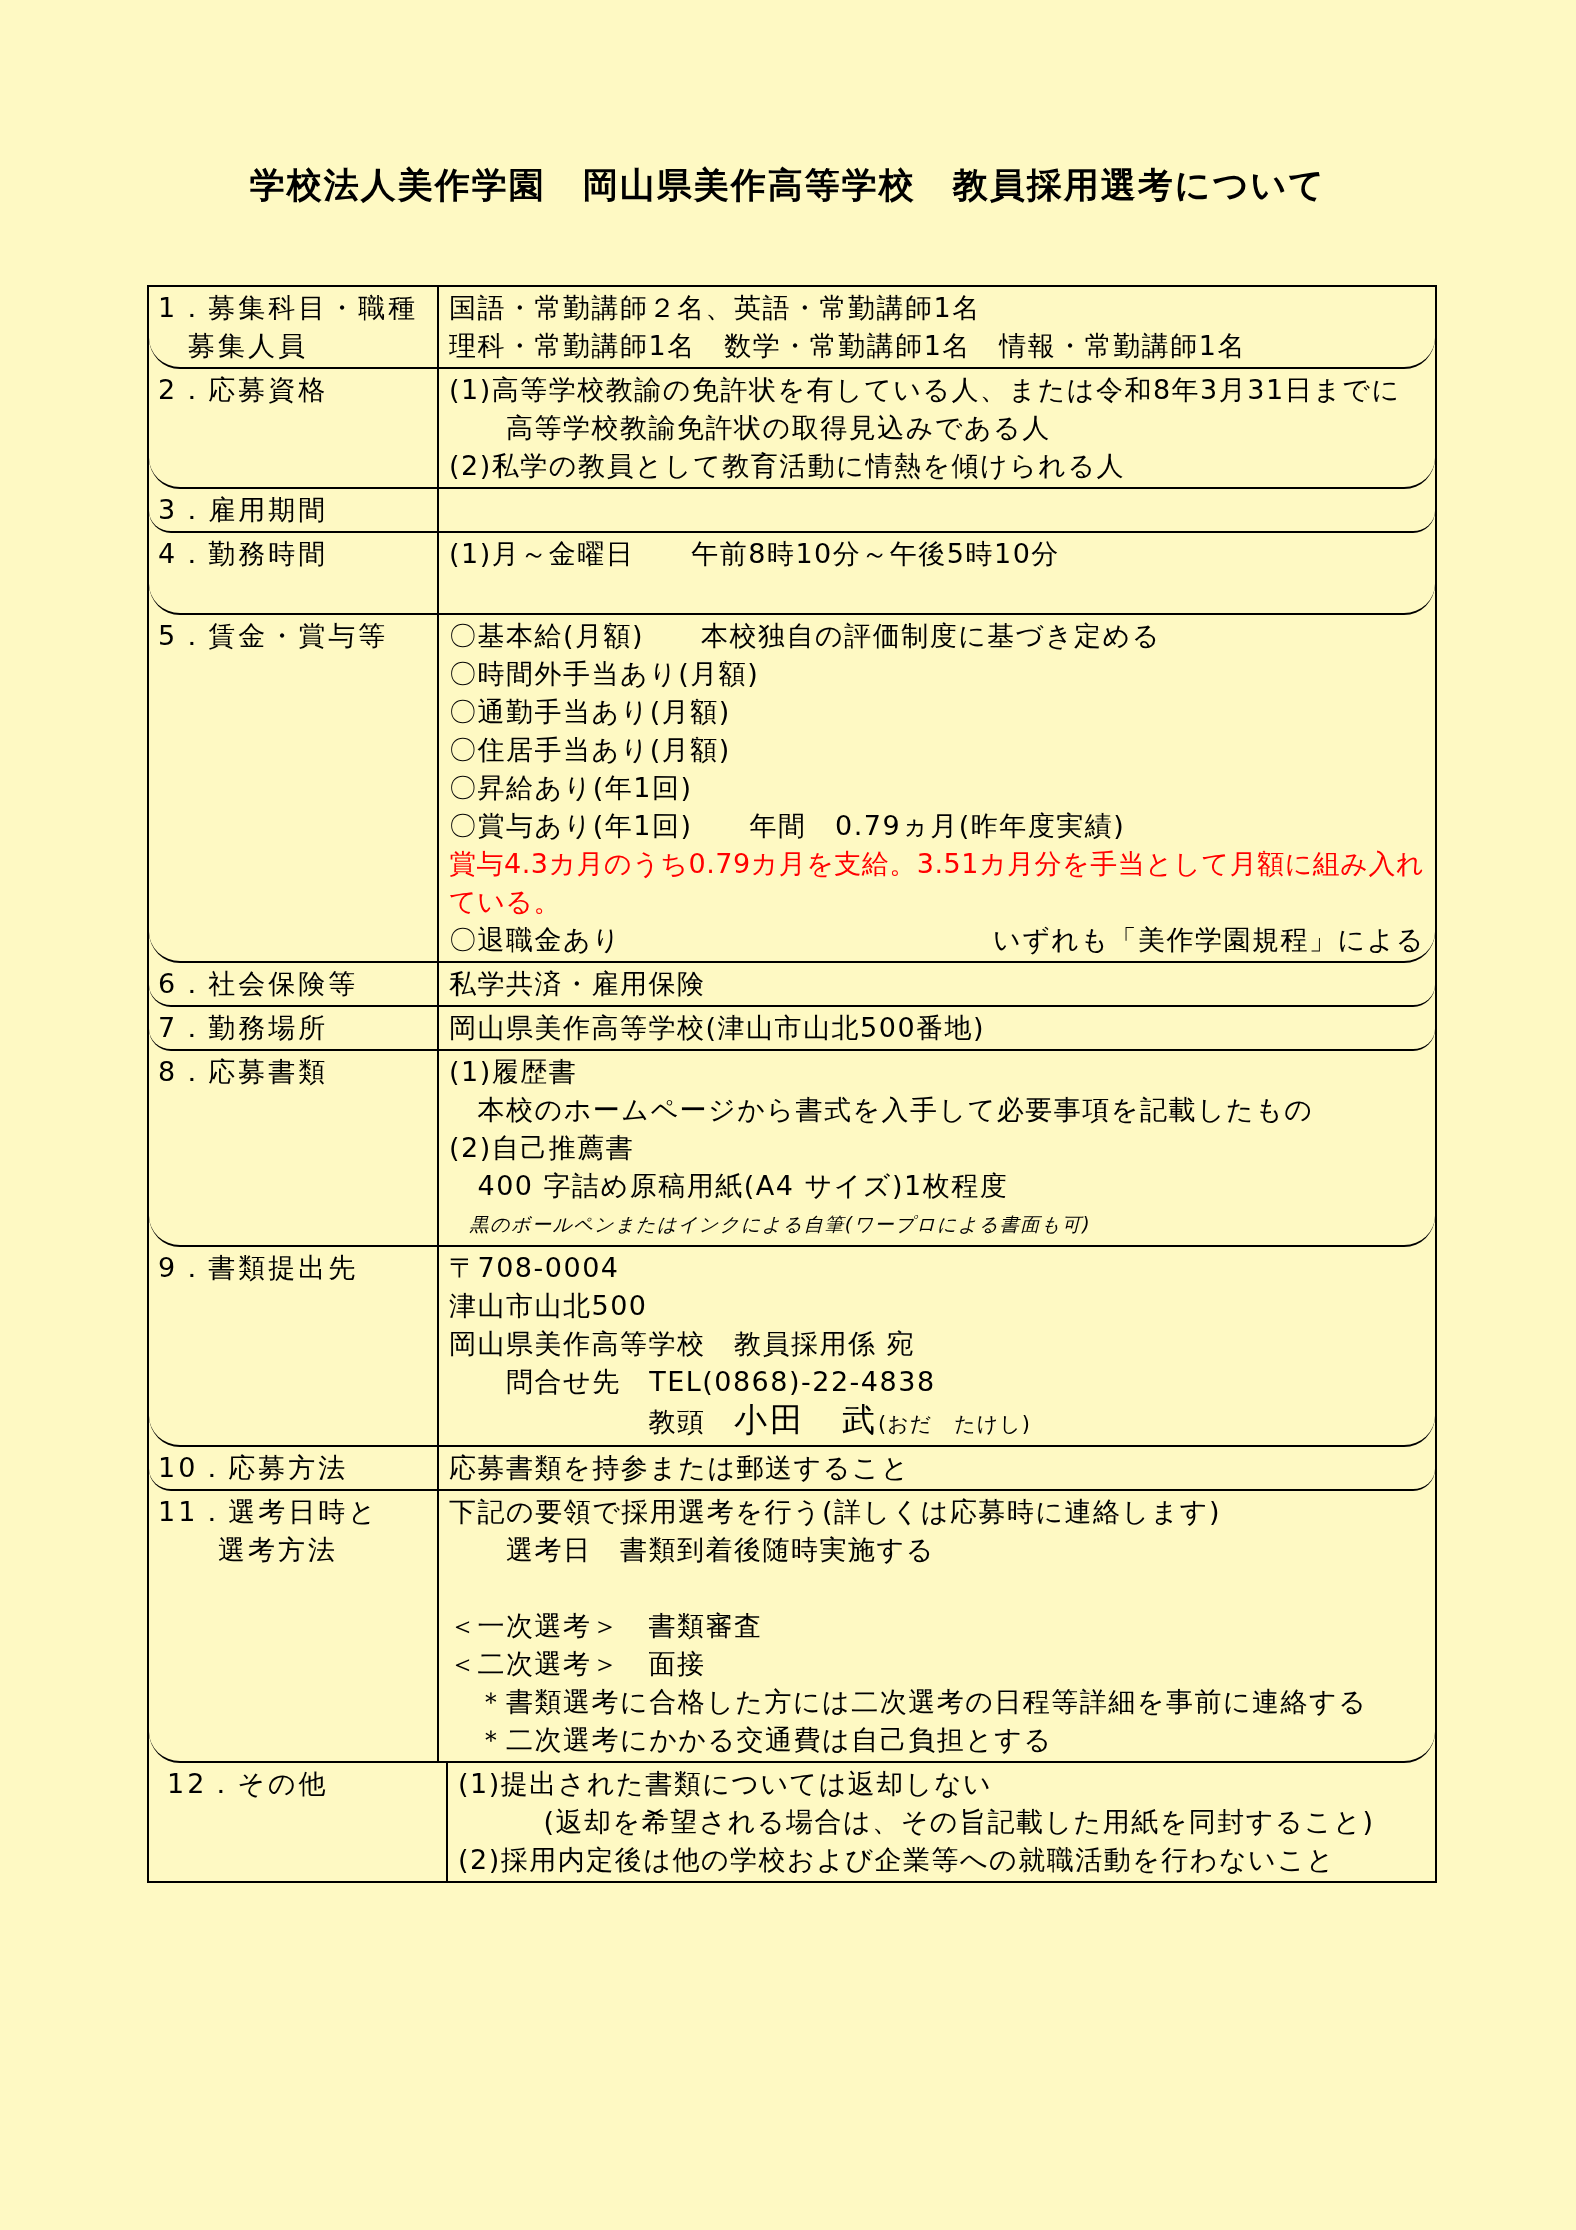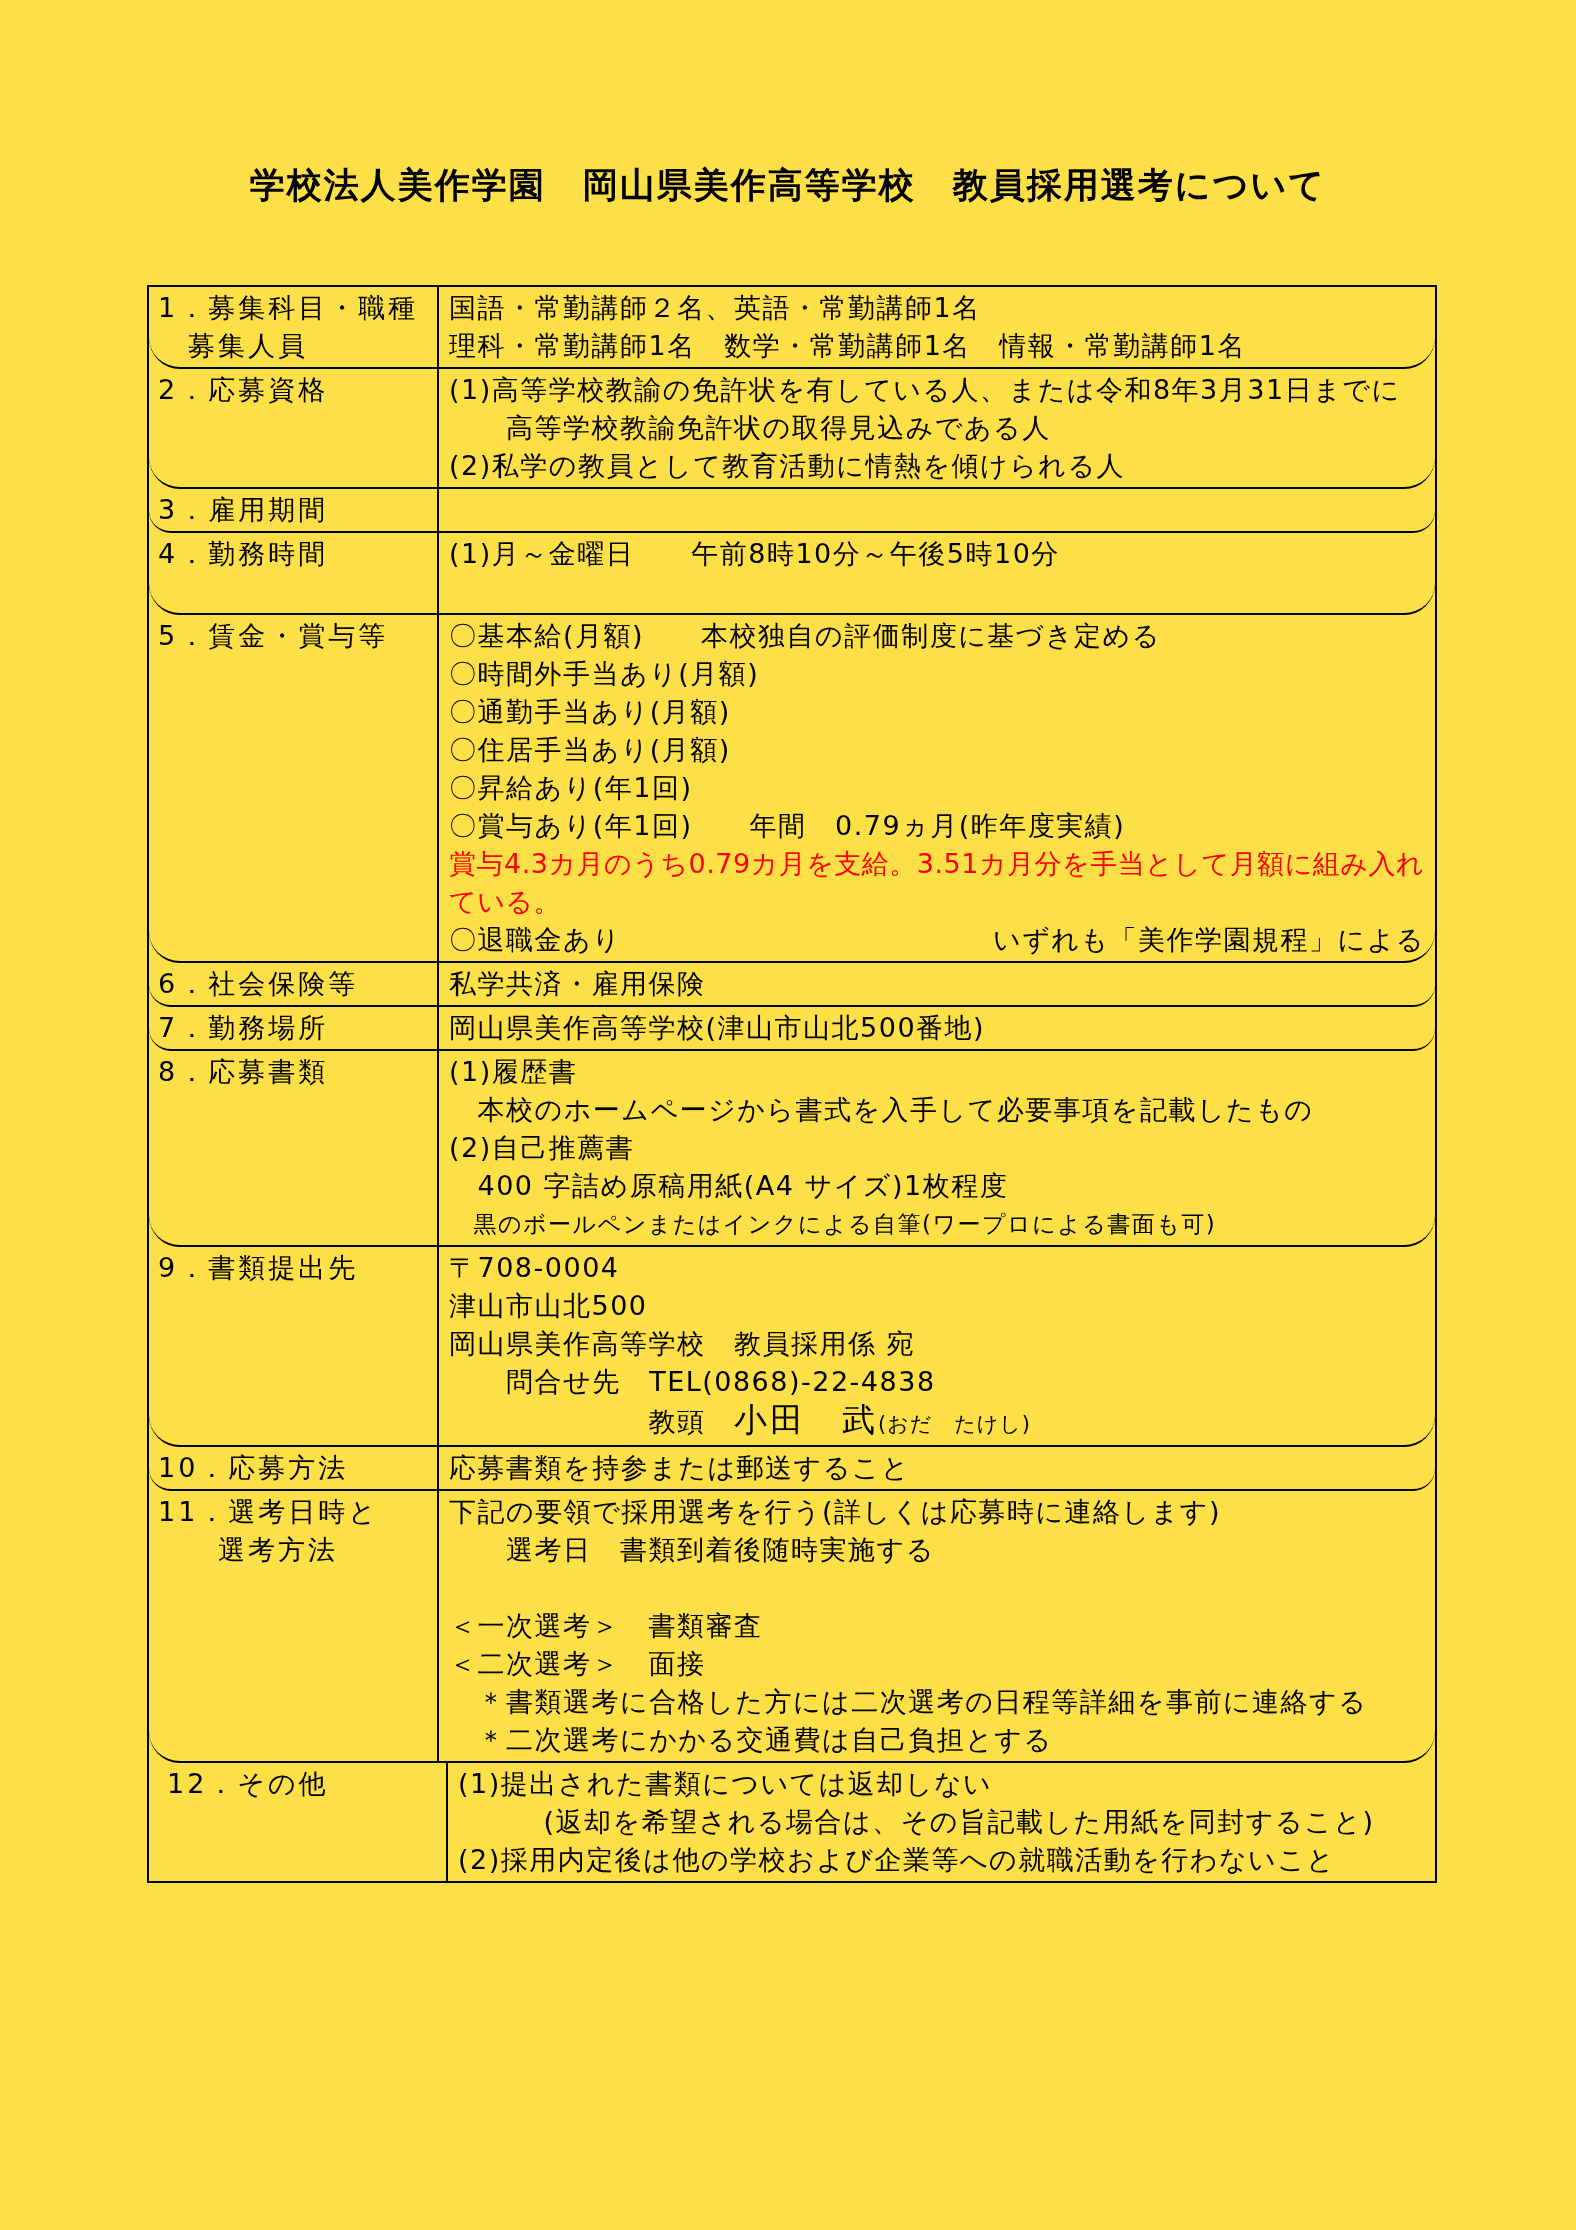--- a/index.html
+++ b/index.html
@@ -1,21 +1,21 @@
 <!DOCTYPE html>
 <html lang="ja"><head>
 <meta charset="utf-8">
 <style>
   * { box-sizing: border-box; margin: 0; padding: 0; }
   html, body { background: #ffffff; }
   .page {
     position: relative;
     width: 1576px;
     height: 2230px;
-    background: #fde047;
+    background: #fef9c3;
     color: #000000;
     font-family: "DejaVu Sans", "Liberation Sans", sans-serif;
     overflow: hidden;
   }
   .title {
     position: absolute;
     left: 0;
     top: 162px;
     width: 100%;
     text-align: center;
@@ -49,21 +49,21 @@
     letter-spacing: 1.5px;
     overflow: hidden;
   }
   .line {
     font-size: 27px;
     line-height: 38px;
     min-height: 38px;
     white-space: pre;
   }
   .line.red { color: #ff0000; letter-spacing: 0.5px; }
-  .line.small { font-size: 23px; }
+  .line.small { font-size: 19px; font-style: italic; }
   .line.split { display: flex; justify-content: space-between; }
   .seg-name { font-size: 33px; font-weight: normal; letter-spacing: 3px; }
   .seg-small { font-size: 21px; letter-spacing: 1px; }
 </style>
 </head>
 <body>
 
 <div class="page">
   <h1 class="title">学校法人美作学園　岡山県美作高等学校　教員採用選考について</h1>
   <div class="table">

